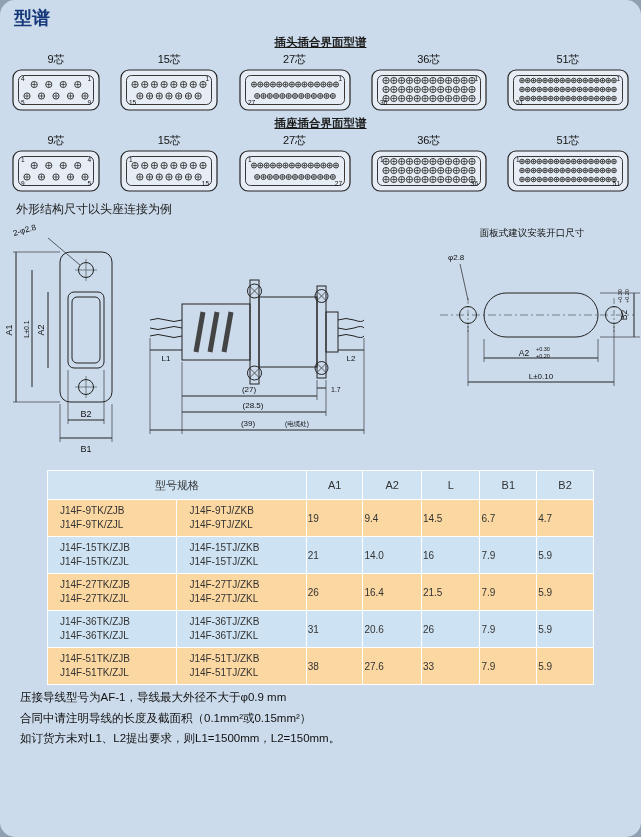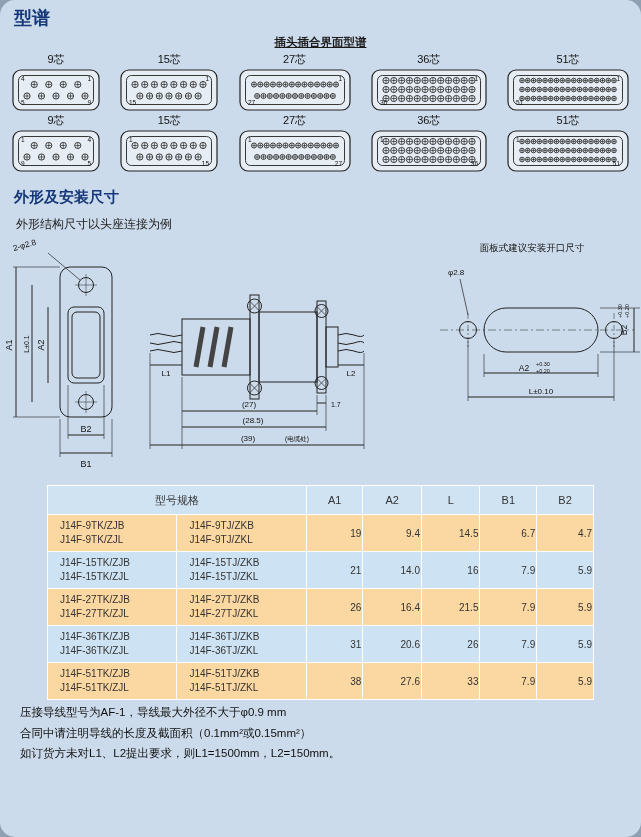--- a/index.html
+++ b/index.html
@@ -16,21 +16,21 @@
   #outline-title{font-size:15px;padding:16px 0 0 14px;}
   .note{font-size:12px;margin:9px 0 0 16px;color:#222;}
   svg.drawing{display:block;margin-top:2px;}
   svg text{font-family:"Liberation Sans",sans-serif;fill:#111;}
 
   table.spec{margin:10px auto 0;border-collapse:collapse;width:547px;}
   table.spec th{background:#d0e3f3;font-weight:normal;font-size:11px;color:#333;height:26px;border:1.5px solid #fff;}
   table.spec td{border:1.5px solid #fff;font-size:10px;color:#333;}
   td.model{padding:3px 0 3px 12px;height:30px;}
   td.model div{line-height:14px;white-space:nowrap;}
-  td.val{text-align:right;font-size:10.5px;}
+  td.val{text-align:left;font-size:10.5px;}
   tr.row-yellow td{background:#fbd7a1;}
   tr.row-blue td{background:#cde2f2;}
 
   #ordering-title{font-size:15px;padding:14px 0 0 14px;}
   .ordering p{margin:4px 0 0 20px;font-size:11.5px;color:#111;line-height:1.45;}
 </style>
 </head>
 <body>
 
 <div class="page">
@@ -495,20 +495,21 @@
           <line x1="101.25" y1="27.8" x2="101.25" y2="31.2" stroke="#111" stroke-width="0.6"></line>
           <circle cx="107" cy="29.5" r="2.3000000000000003" fill="none" stroke="#111" stroke-width="0.8"></circle>
           <line x1="105.3" y1="29.5" x2="108.7" y2="29.5" stroke="#111" stroke-width="0.6"></line>
           <line x1="107" y1="27.8" x2="107" y2="31.2" stroke="#111" stroke-width="0.6"></line>
           <text x="113" y="12" font-size="6.5" text-anchor="end" fill="#111">1</text>
           <text x="9" y="36" font-size="6.5" text-anchor="start" fill="#111">51</text>
         </svg>
       </div>
     </div>
 
+  <div class="caption">插座插合界面型谱</div>
   <div class="conn-row" id="socket-row">
       <div class="conn-cell">
         <div class="conn-label">9芯</div>
         <svg width="88" height="42" viewBox="0 0 88 42">
           <rect x="1" y="1" width="86" height="40" rx="8" fill="#e6edf4" stroke="#222" stroke-width="1.2"></rect>
           <rect x="6.5" y="6.5" width="75" height="29" rx="5" fill="none" stroke="#222" stroke-width="0.9"></rect>
           <circle cx="22.25" cy="15.5" r="3.1" fill="none" stroke="#111" stroke-width="0.8"></circle>
           <line x1="19.75" y1="15.5" x2="24.75" y2="15.5" stroke="#111" stroke-width="0.6"></line>
           <line x1="22.25" y1="13" x2="22.25" y2="18" stroke="#111" stroke-width="0.6"></line>
           <circle cx="36.75" cy="15.5" r="3.1" fill="none" stroke="#111" stroke-width="0.8"></circle>
@@ -959,21 +960,20 @@
           <line x1="101.25" y1="27.8" x2="101.25" y2="31.2" stroke="#111" stroke-width="0.6"></line>
           <circle cx="107" cy="29.5" r="2.3000000000000003" fill="none" stroke="#111" stroke-width="0.8"></circle>
           <line x1="105.3" y1="29.5" x2="108.7" y2="29.5" stroke="#111" stroke-width="0.6"></line>
           <line x1="107" y1="27.8" x2="107" y2="31.2" stroke="#111" stroke-width="0.6"></line>
           <text x="9" y="12" font-size="6.5" text-anchor="start" fill="#111">1</text>
           <text x="113" y="36" font-size="6.5" text-anchor="end" fill="#111">51</text>
         </svg>
       </div>
     </div>
 
-  <h2 class="section-title" id="outline-title">外形及安装尺寸</h2>
   <div class="note">外形结构尺寸以头座连接为例</div>
 
   <svg class="drawing" width="641" height="240" viewBox="0 0 641 240">
 
     <g stroke="#222" stroke-width="1" fill="none">
       <line x1="16" y1="32" x2="16" y2="182"></line>
       <line x1="13" y1="32" x2="60" y2="32" stroke-width="0.6"></line>
       <line x1="13" y1="182" x2="60" y2="182" stroke-width="0.6"></line>
       <line x1="32" y1="50" x2="32" y2="167"></line>
       <line x1="48" y1="72" x2="48" y2="148"></line>

